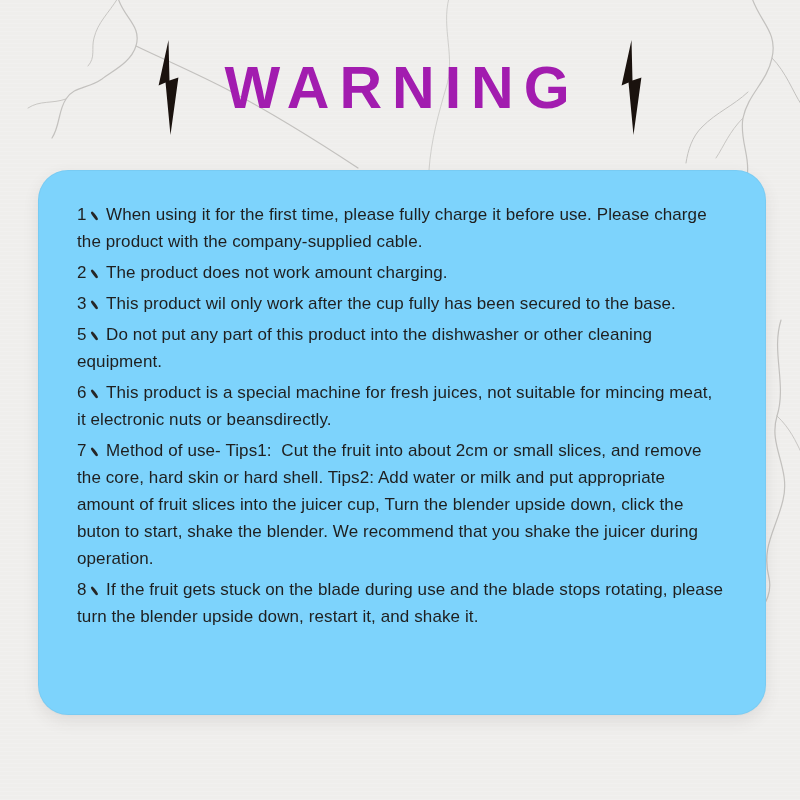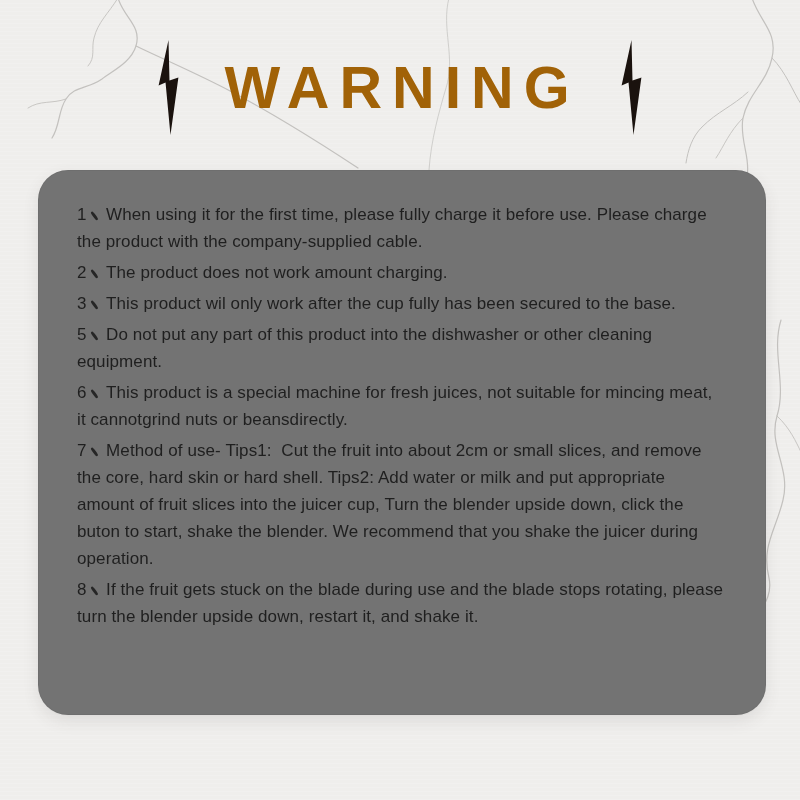--- a/index.html
+++ b/index.html
@@ -16,26 +16,26 @@
   }
   .bg-veins{position:absolute;top:0;left:0;z-index:0;}
   .header{
     position:absolute;top:40px;left:0;right:0;z-index:2;
     display:flex;justify-content:center;align-items:center;gap:26px;
   }
   .bolt{display:block;}
   .title{
     margin:12px;
     font-size:59px;font-weight:800;letter-spacing:10px;
-    color:#a16207;
+    color:#a21caf;
     text-indent:4px;
   }
   .card{
     position:absolute;left:38px;top:170px;width:728px;height:545px;z-index:2;
-    background:#737373;
+    background:#7dd3fc;
     border:1px solid rgba(0,0,0,0.035);
     border-radius:30px;
     box-shadow:0 6px 16px rgba(70,62,55,0.10), 0 1px 2px rgba(0,0,0,0.03);
     box-sizing:border-box;
     padding:30px 40px 0 38px;
   }
   .item{
     margin:0 0 4px 0;
     font-size:17px;line-height:27px;
     color:#1f1f1f;letter-spacing:0.1px;
@@ -75,16 +75,16 @@
   <svg class="bolt" width="27" height="95" viewBox="0 0 26 96">
     <polygon points="13,0 3,46 10,43 15,96 23,38 14,41" fill="#1a120e"></polygon>
   </svg>
 </div>
 
 <div class="card">
   <p class="item"><span class="num">1</span><span class="sep"></span><span class="txt">When using it for the first time, please fully charge it before use. Please charge the product with the company-supplied cable.</span></p>
   <p class="item"><span class="num">2</span><span class="sep"></span><span class="txt">The product does not work amount charging.</span></p>
   <p class="item"><span class="num">3</span><span class="sep"></span><span class="txt">This product wil only work after the cup fully has been secured to the base.</span></p>
   <p class="item"><span class="num">5</span><span class="sep"></span><span class="txt">Do not put any part of this product into the dishwasher or other cleaning equipment.</span></p>
-  <p class="item"><span class="num">6</span><span class="sep"></span><span class="txt">This product is a special machine for fresh juices, not suitable for mincing meat, it cannotgrind nuts or beansdirectly.</span></p>
+  <p class="item"><span class="num">6</span><span class="sep"></span><span class="txt">This product is a special machine for fresh juices, not suitable for mincing meat, it electronic nuts or beansdirectly.</span></p>
   <p class="item"><span class="num">7</span><span class="sep"></span><span class="txt">Method of use- Tips1:&nbsp; Cut the fruit into about 2cm or small slices, and remove the core, hard skin or hard shell. Tips2: Add water or milk and put appropriate amount of fruit slices into the juicer cup, Turn the blender upside down, click the buton to start, shake the blender. We recommend that you shake the juicer during operation.</span></p>
   <p class="item"><span class="num">8</span><span class="sep"></span><span class="txt">If the fruit gets stuck on the blade during use and the blade stops rotating, please turn the blender upside down, restart it, and shake it.</span></p>
 </div>
 
 </body></html>

